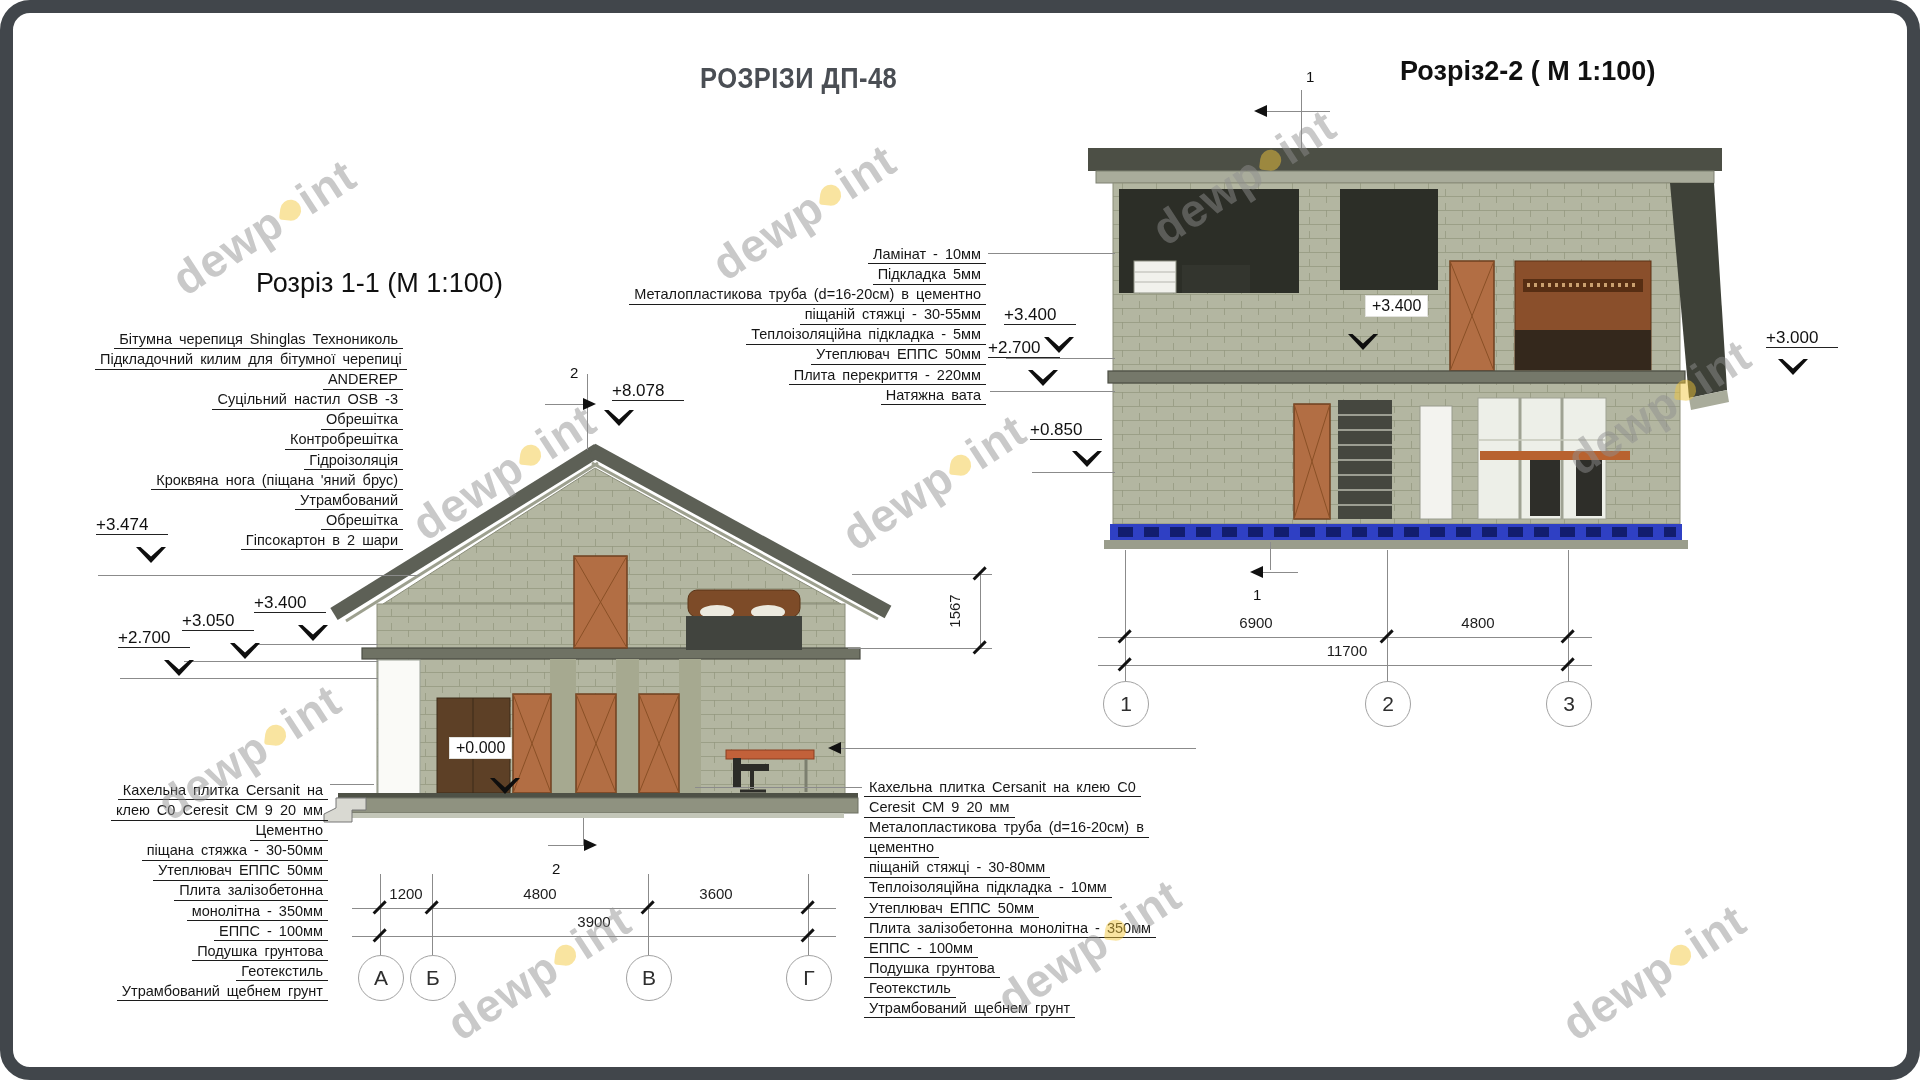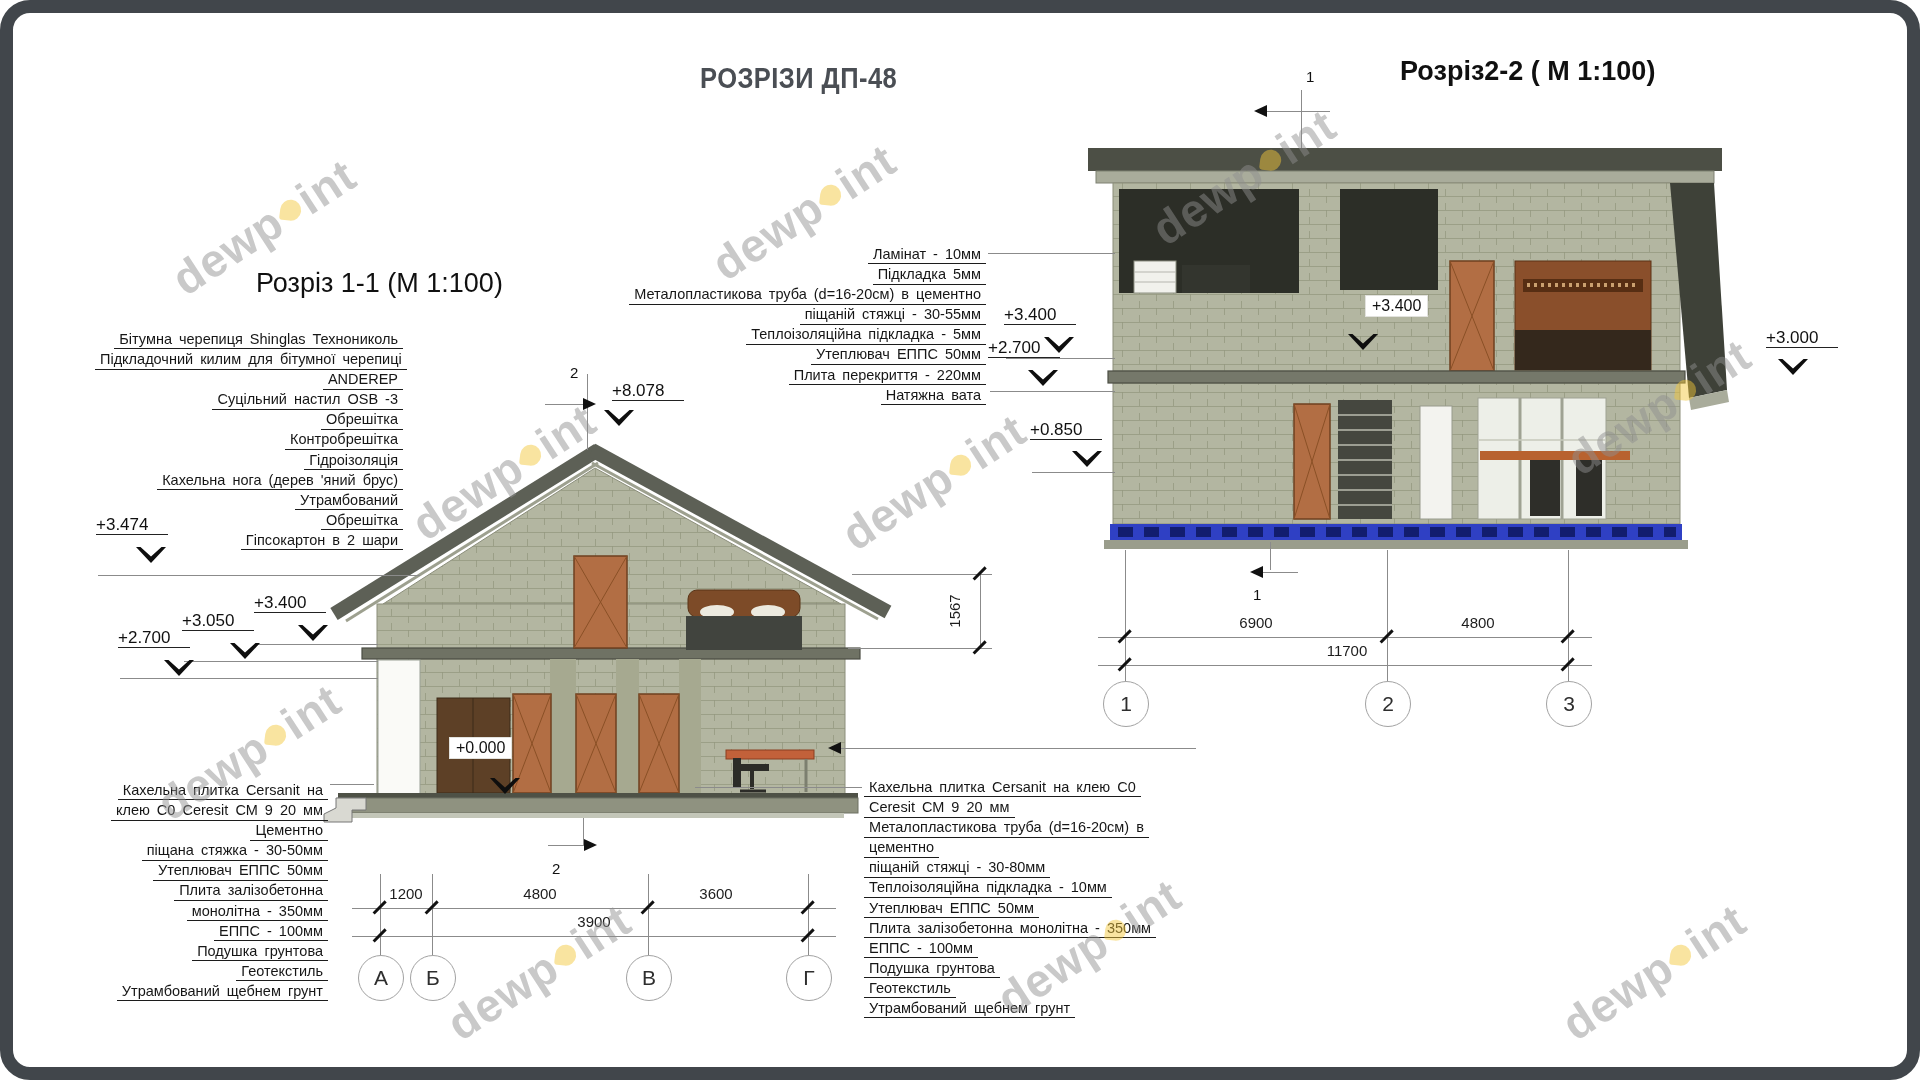--- a/index.html
+++ b/index.html
@@ -176,21 +176,21 @@
   <div class="sec-title" style="left:1400px;top:56px;font-weight:bold;">Розріз2-2 ( М 1:100)</div>
 
   <div class="list ra" style="left:95px;top:331px;width:308px;">
     <div class="ln">Бітумна  черепиця Shinglas Технониколь</div>
     <div class="ln">Підкладочний килим для бітумної черепиці</div>
     <div class="ln">ANDEREP</div>
     <div class="ln">Суцільний настил  OSB -3</div>
     <div class="ln">Обрешітка</div>
     <div class="ln">Контробрешітка</div>
     <div class="ln">Гідроізоляція</div>
-    <div class="ln">Кахельна нога (дерев 'яний брус)</div>
+    <div class="ln">Кроквяна нога (піщана 'яний брус)</div>
     <div class="ln">Утрамбований</div>
     <div class="ln">Обрешітка</div>
     <div class="ln">Гіпсокартон  в 2 шари</div>
   </div>
 
   <div class="list ra" style="left:578px;top:246px;width:408px;">
     <div class="ln">Ламінат   - 10мм</div>
     <div class="ln">Підкладка 5мм</div>
     <div class="ln">Металопластикова   труба  (d=16-20см) в цементно</div>
     <div class="ln">піщаній стяжці  - 30-55мм</div>

